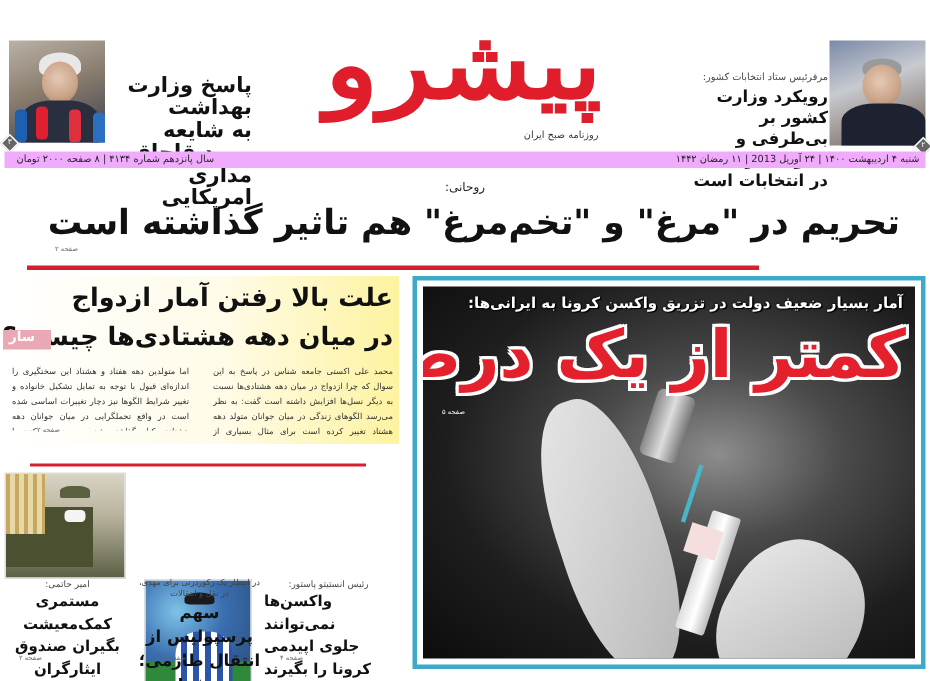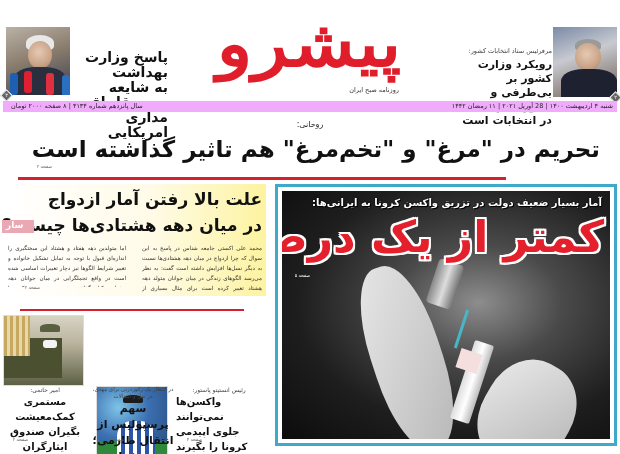--- a/index.html
+++ b/index.html
@@ -97,21 +97,21 @@
     <div class="face" style="left:22px; top:16px; width:26px; height:28px;"></div>
     <div class="suit" style="left:8px; top:42px; width:56px; height:30px; background:#1e2230;"></div>
   </div>
   <div class="corner-badge" style="left:611px; top:93px;">
       <span>۲</span>
     </div>
 </div>
 
 <div class="abs dateline" style="left:3px; top:101px; width:614px;">
   <span class="rtl" style="left:8px; width:170px; text-align:left; direction:rtl;">سال پانزدهم  شماره ۴۱۳۴ | ۸ صفحه ۲۰۰۰ تومان</span>
-  <span class="rtl" style="right:4px; width:230px;">شنبه ۴ اردیبهشت ۱۴۰۰ | 28 آوریل ۲۰۲۱ | ۱۱ رمضان ۱۴۴۲</span>
+  <span class="rtl" style="right:4px; width:230px;">شنبه ۴ اردیبهشت ۱۴۰۰ | ۲۴ آوریل 2013 | ۱۱ رمضان ۱۴۴۲</span>
 </div>
 
 <div class="abs ctr rtl main-kicker" style="left:260px; top:120px; width:100px; text-align:center;">روحانی:</div>
 <div class="abs ctr rtl main-head" style="left:40px; top:136px; width:560px; text-align:center;">تحریم در "مرغ" و "تخم‌مرغ" هم تاثیر گذاشته است</div>
 <div class="abs page-ref rtl" style="left:22px; top:164px; width:30px;">صفحه ۲</div>
 <div class="abs red-rule" style="left:18px; top:177px; width:488px;"></div>
 
 <div class="abs yellow-box" style="left:6px; top:184px; width:260px; height:112px;">
   <div class="abs feat-head rtl" style="right:4px; top:2px;">علت بالا رفتن آمار ازدواج</div>
   <div class="abs feat-head rtl" style="right:4px; top:28px;">در میان دهه هشتادی‌ها چیست؟</div>

